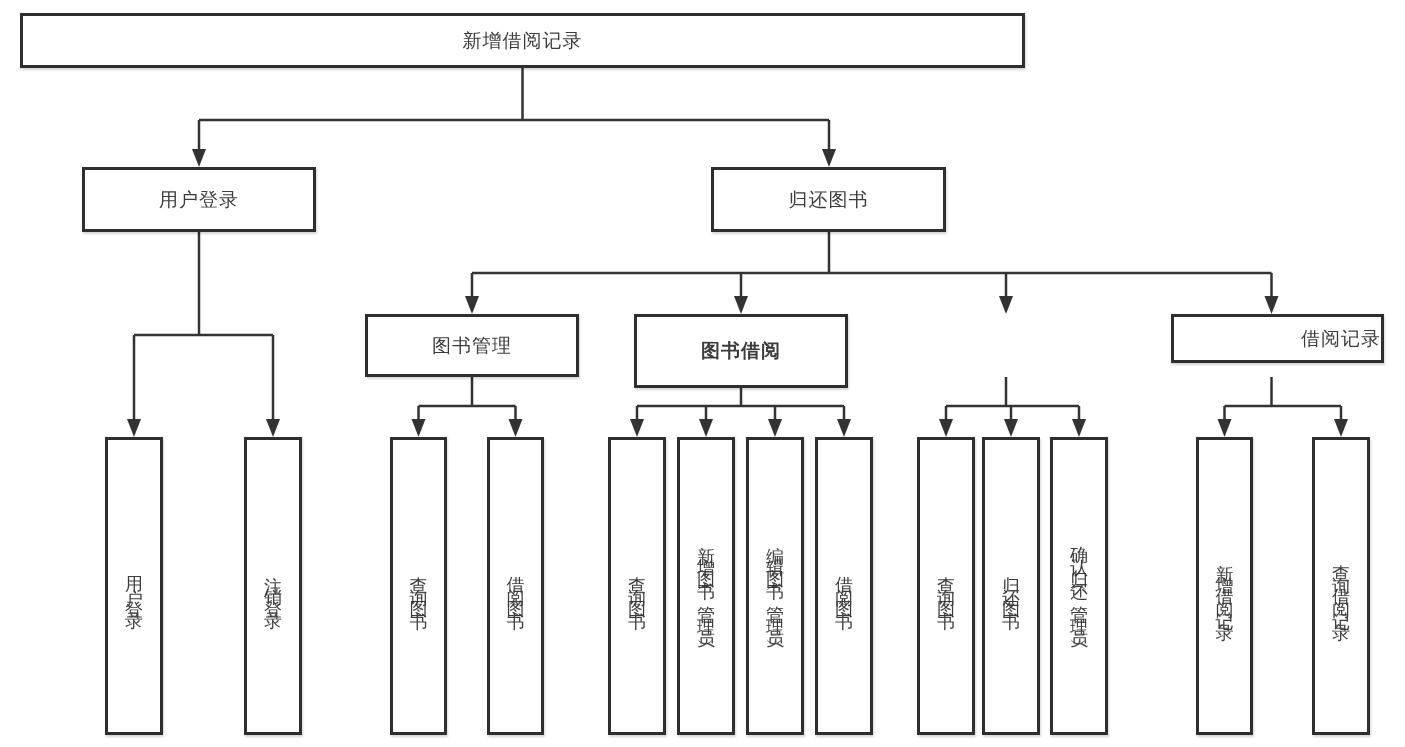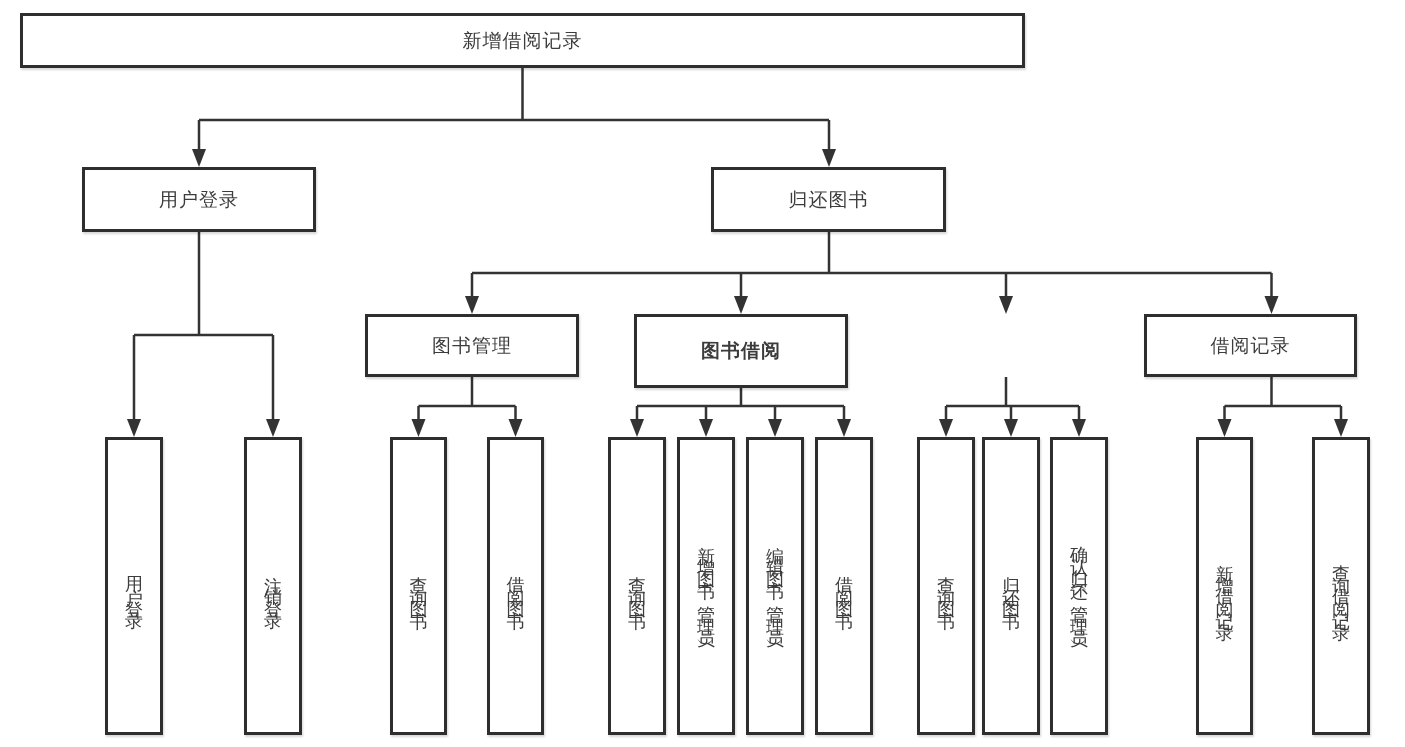--- a/index.html
+++ b/index.html
@@ -112,21 +112,21 @@
   <div class="box hbox" style="left:711px; top:167px; width:235px; height:65px;">
     <span>归还图书</span>
   </div>
 
   <div class="box hbox" style="left:365px; top:314px; width:214px; height:63px;">
     <span>图书管理</span>
   </div>
   <div class="box hbox" style="left:634px; top:314px; width:214px; height:74px;font-weight:bold;">
     <span>图书借阅</span>
   </div>
-  <div class="box hbox" style="left:1144px; top:314px; width:213px; height:63px;">
+  <div class="box hbox" style="left:1171px; top:314px; width:213px; height:49px;justify-content:flex-end;">
     <span>借阅记录</span>
   </div>
 
   <div class="box vbox" style="left:105px; width:58px;">
     <span>用户登录</span>
   </div>
   <div class="box vbox" style="left:244px; width:58px;">
     <span>注销登录</span>
   </div>
 

